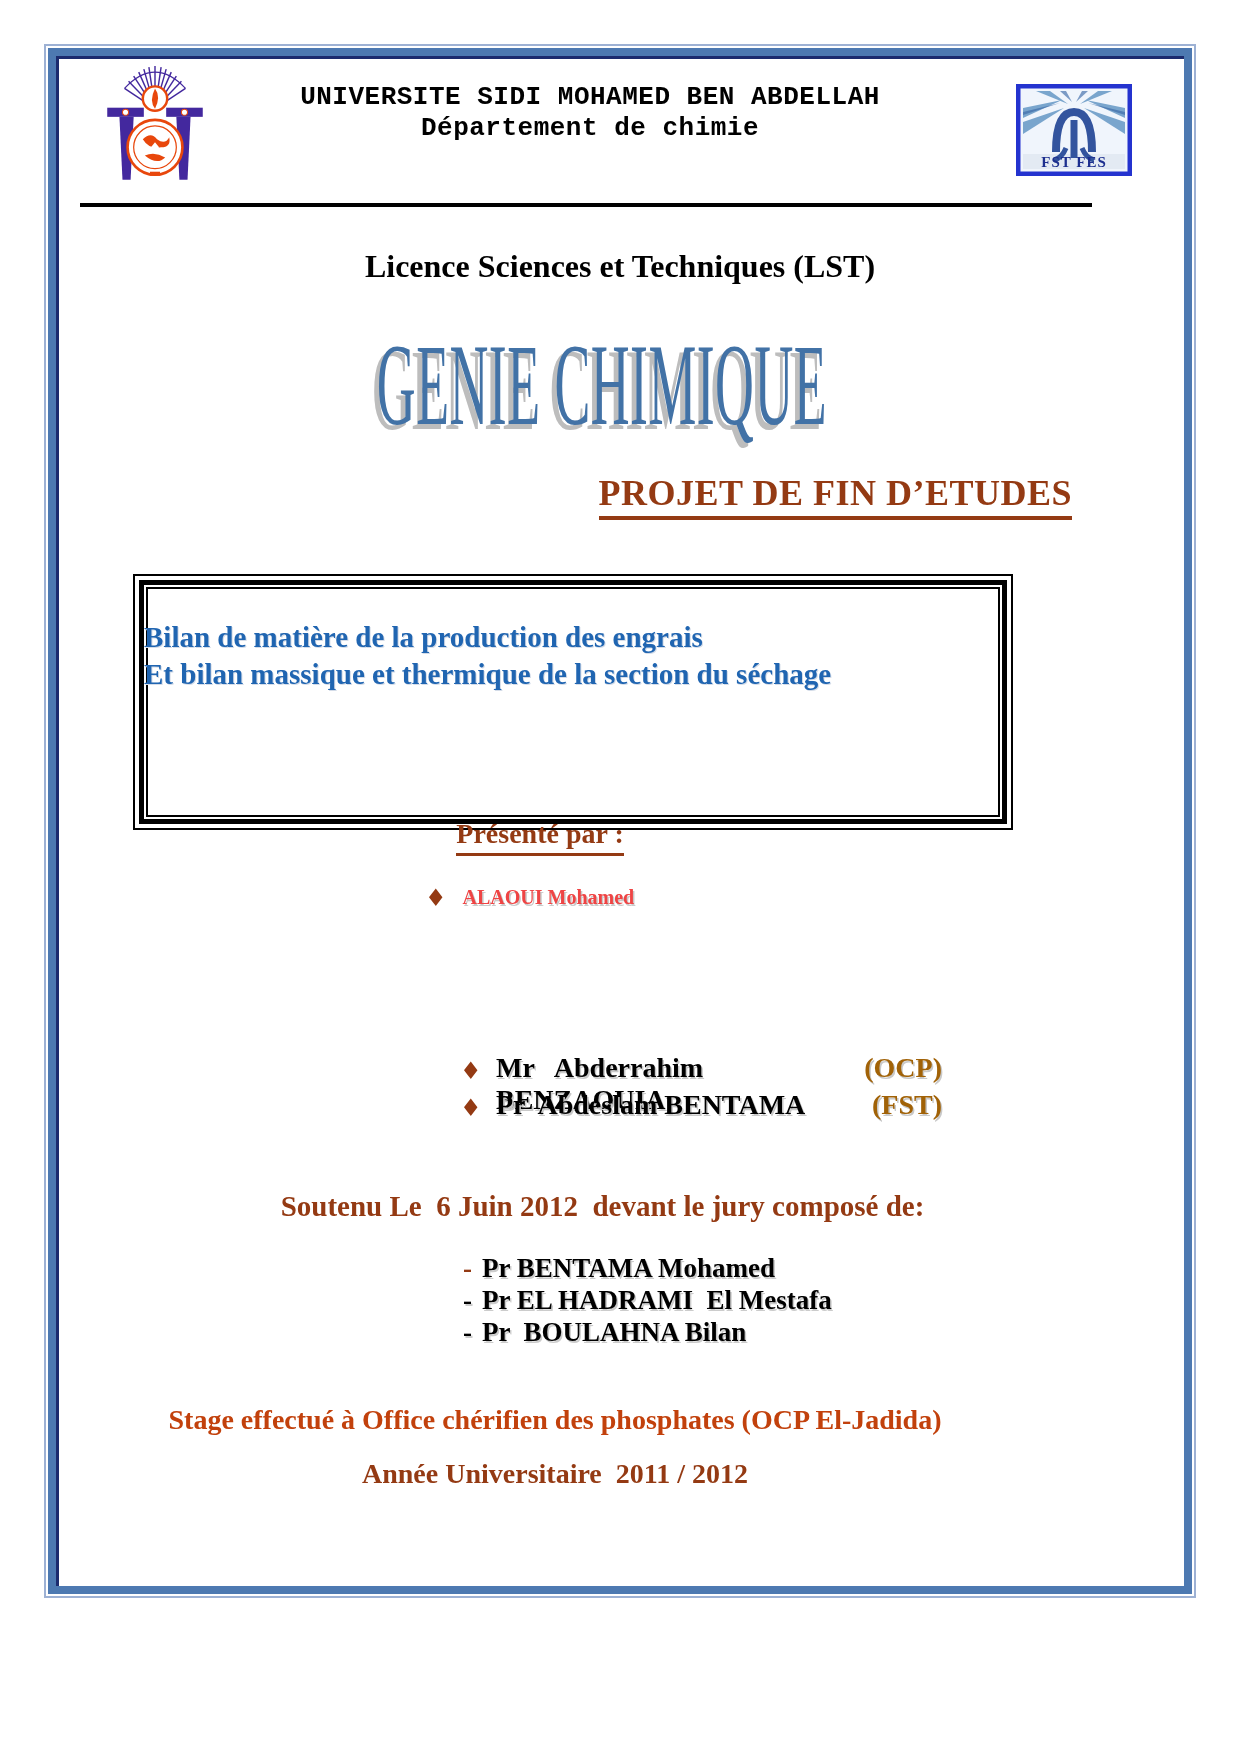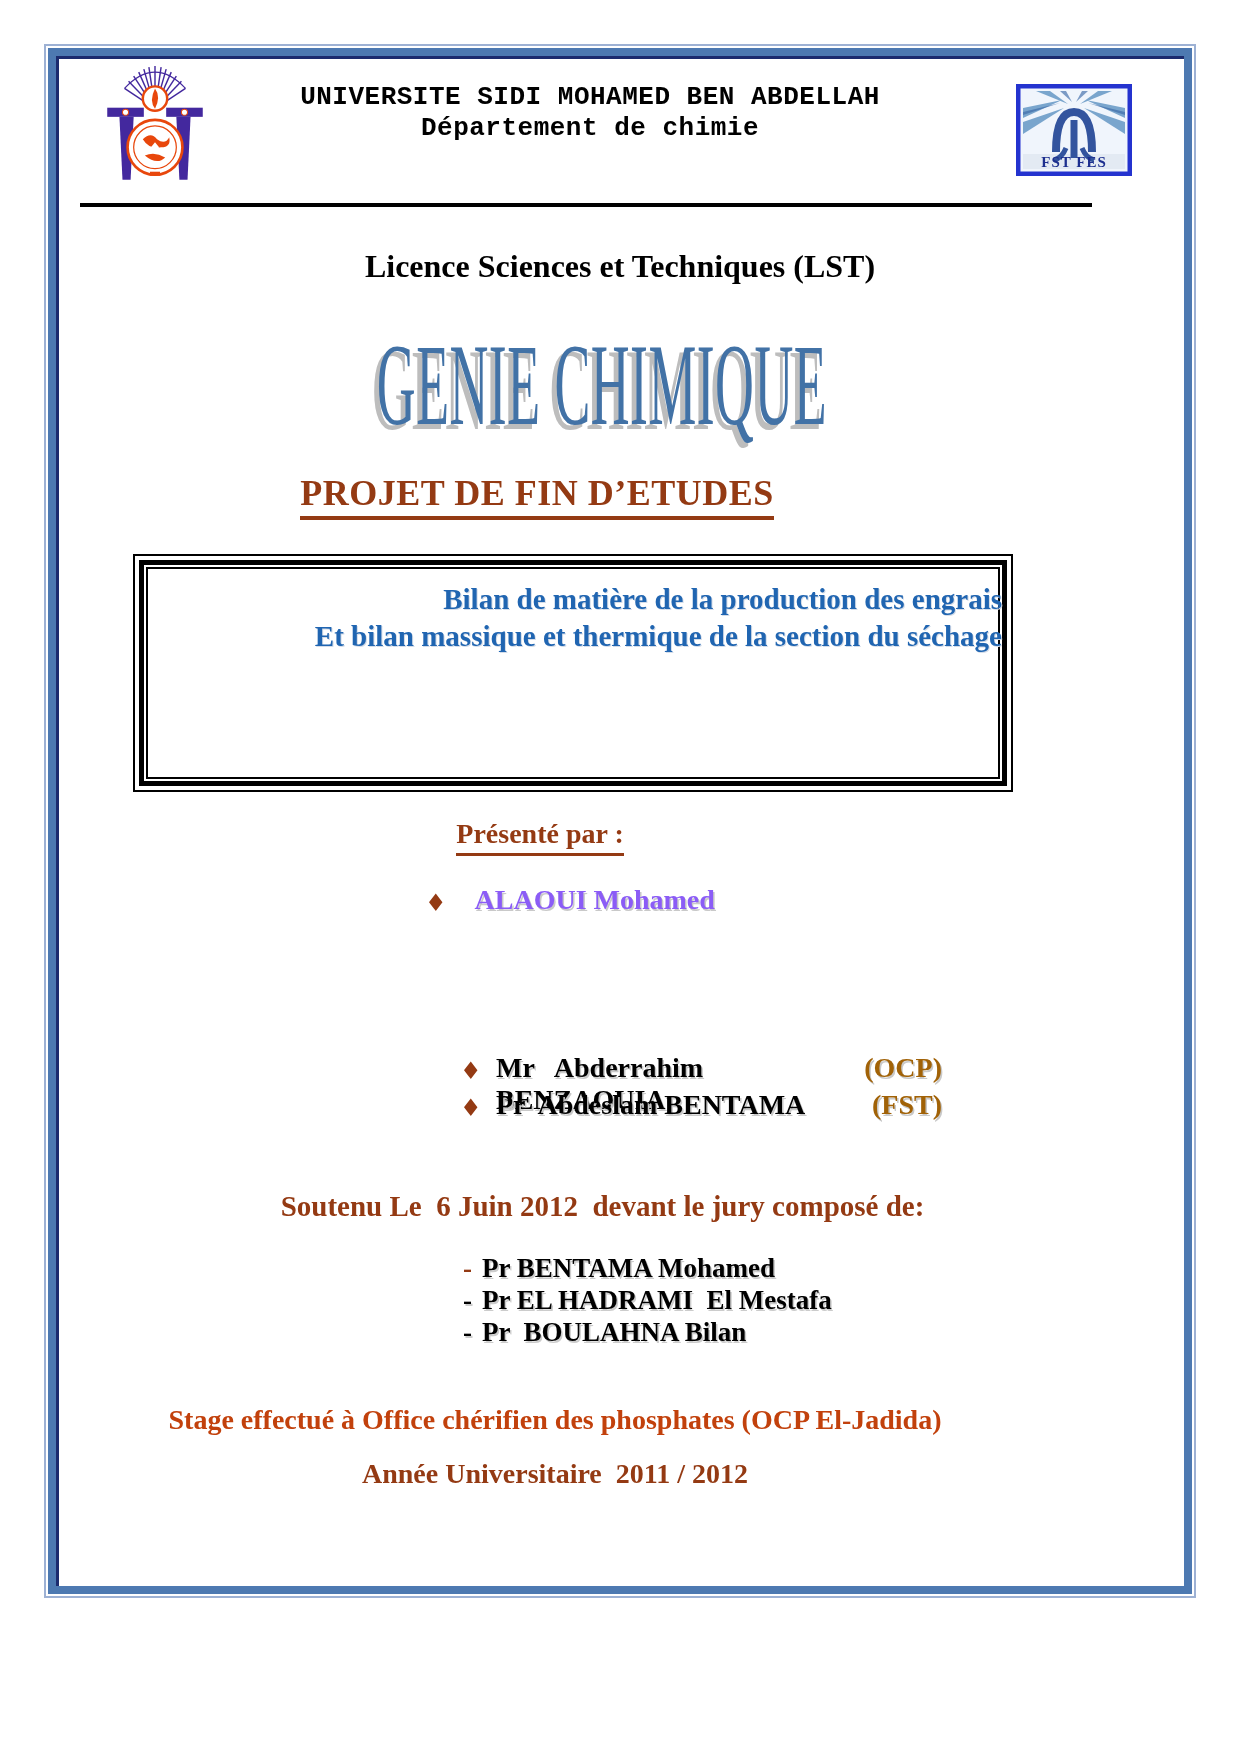--- a/index.html
+++ b/index.html
@@ -25,44 +25,44 @@
 
   
   .program{position:absolute;left:120px;top:248px;width:1000px;text-align:center;
            font-size:32px;font-weight:bold;color:#000;}
   .genie-wrap{position:absolute;left:-18px;top:326px;width:1240px;text-align:center;}
   .genie{display:inline-block;font-size:112px;line-height:1;font-weight:normal;
          color:#4272a6;transform:scale(.48,1.04);transform-origin:center top;
          letter-spacing:1px;text-shadow:-10px 5px 0 #bdbdbd;}
 
   
-  .projet{position:absolute;left:32px;top:472px;width:1010px;text-align:center;}
+  .projet{position:absolute;left:62px;top:472px;width:1010px;text-align:right;}
   .projet span{display:inline-block;font-size:36px;font-weight:bold;color:#943a13;
                border-bottom:4px solid #943a13;padding-bottom:2px;letter-spacing:.5px;}
 
   
-  .title-box{position:absolute;left:139px;top:560px;width:858px;height:200px;
+  .title-box{position:absolute;left:139px;top:580px;width:858px;height:200px;
              border:5px solid #000;background:#fff;
              box-shadow:0 0 0 4px #fff,0 0 0 6px #000,
                         inset 0 0 0 2px #fff,inset 0 0 0 4px #000;
-             text-align:right;padding-top:16px;box-sizing:content-box;}
+             text-align:left;padding-top:34px;box-sizing:content-box;}
   .title-box .line{font-size:29px;font-weight:bold;color:#2065b1;line-height:37px;
                    text-shadow:1px 1px 0 #d4dce8;}
 
   
   .sec-label{position:absolute;left:35px;width:1010px;text-align:center;}
   .sec-label span{display:inline-block;font-size:28px;font-weight:bold;color:#943a13;
                   border-bottom:3px solid #943a13;padding-bottom:3px;}
 
   
   .diamond{color:#943a13;font-size:24px;font-family:"DejaVu Sans",sans-serif;
            line-height:1;position:relative;top:2px;}
   .person-row{position:absolute;display:flex;align-items:baseline;gap:16px;}
-  .person-name{font-size:28px;font-weight:bold;color:#8b5cf6;
-               text-shadow:1.5px 1.5px 0 #c9c9c9;margin-left:12px;}
+  .person-name{font-size:20px;font-weight:bold;color:#ef4444;
+               text-shadow:1.5px 1.5px 0 #c9c9c9;}
   .sup-row{position:absolute;left:460px;width:482px;display:flex;align-items:baseline;}
   .sup-row .diamond{width:36px;flex:0 0 36px;}
   .sup-name{flex:1;font-size:28px;font-weight:bold;color:#000;
             text-shadow:1.5px 1.5px 0 #c9c9c9;}
   .sup-org{font-size:28px;font-weight:bold;color:#a16207;
            text-shadow:1.5px 1.5px 0 #c9c9c9;}
 
   
   .soutenu{position:absolute;left:60px;top:1190px;width:1085px;text-align:center;
            font-size:29px;font-weight:bold;color:#943a13;}

